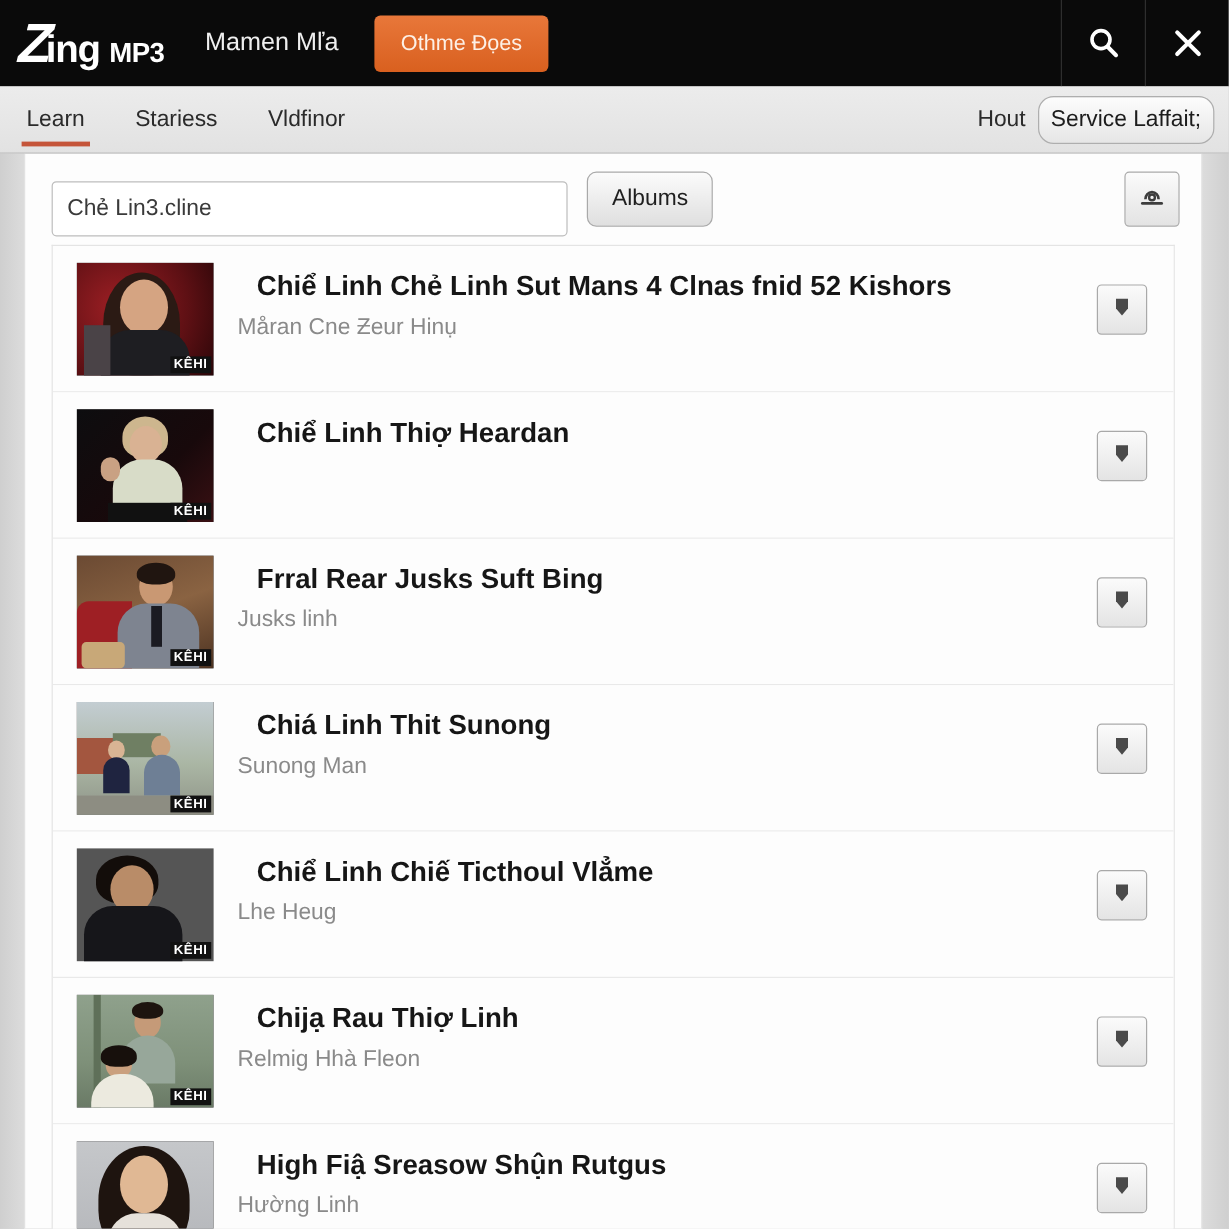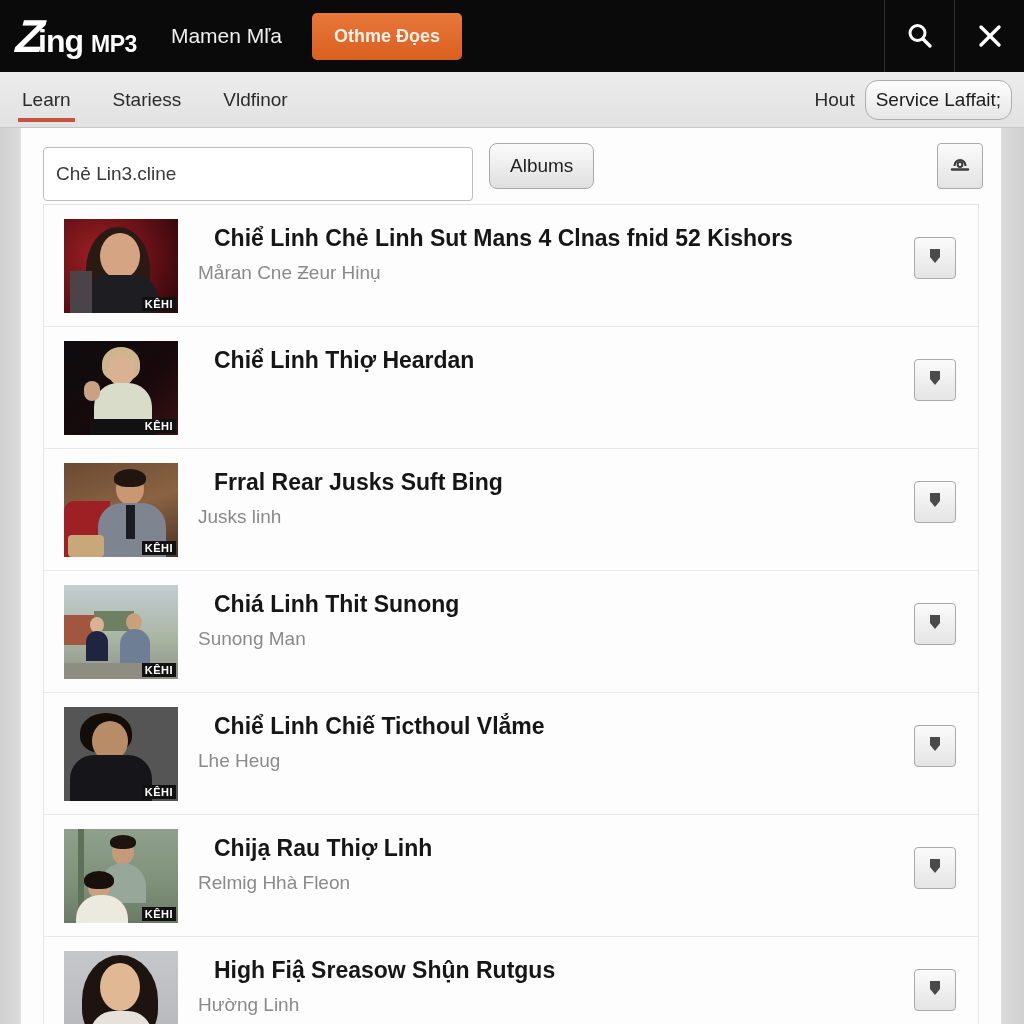--- a/index.html
+++ b/index.html
@@ -62,21 +62,21 @@
     margin-left: 34px;
     white-space: nowrap;
   }
   .cta-btn {
     margin-left: 30px;
     background: linear-gradient(180deg, #e8773a 0%, #d9601f 100%);
     color: #fdf0e6;
     border: none;
     border-radius: 5px;
     font-size: 18px;
-    font-weight: 700;
+    font-weight: 400;
     padding: 13px 22px;
     cursor: pointer;
     white-space: nowrap;
     font-family: "Liberation Sans", sans-serif;
   }
   .topbar-spacer { flex: 1 1 auto; }
   .icon-btn {
     width: 70px;
     height: 72px;
     display: flex;
@@ -161,21 +161,21 @@
 
   
   .searchrow {
     flex: 0 0 76px;
     display: flex;
     align-items: center;
     padding: 0 18px 0 22px;
   }
   .search-input {
     width: 430px;
-    height: 54px;
+    height: 46px;
     border: 1px solid #bdbdbd;
     border-radius: 4px;
     background: #fff;
     font-size: 19px;
     color: #3a3a3a;
     padding: 0 12px;
     font-family: "Liberation Sans", sans-serif;
     margin-top: 16px;
   }
   .albums-btn {

